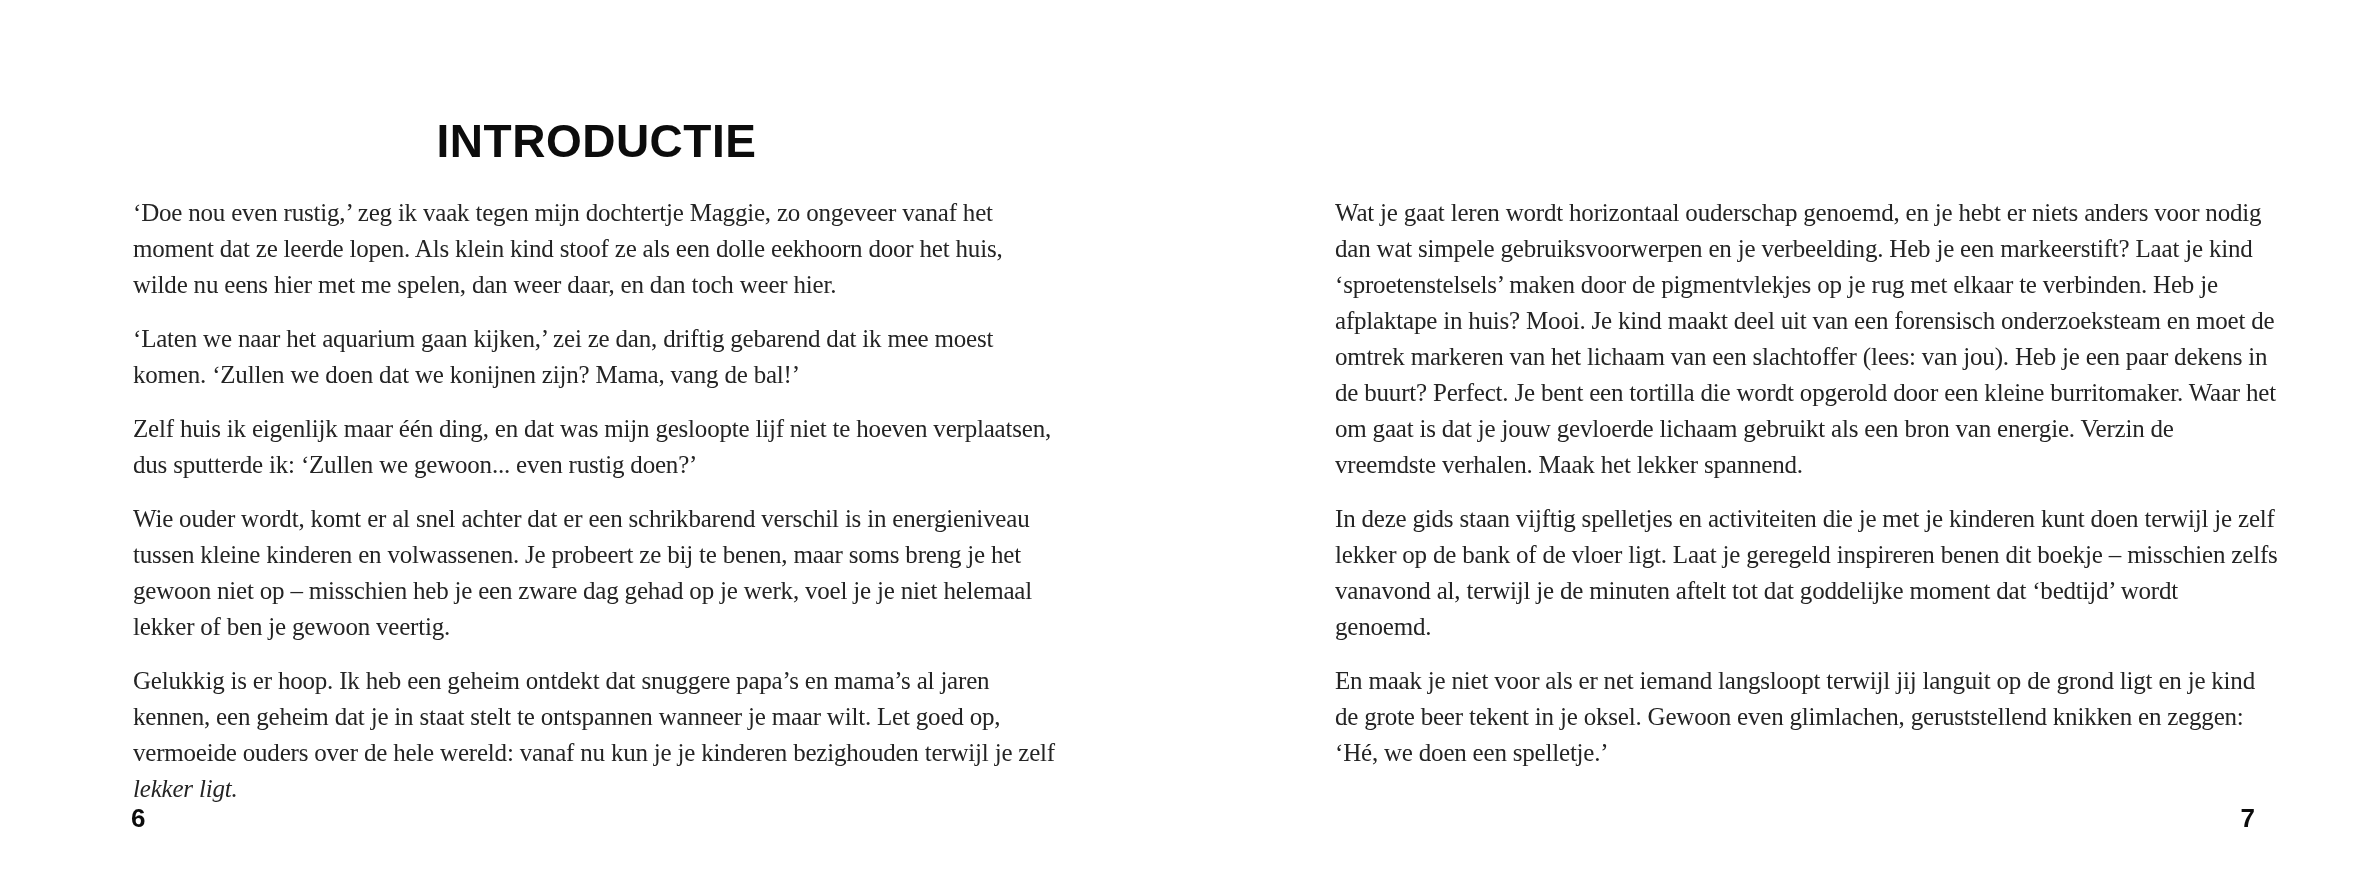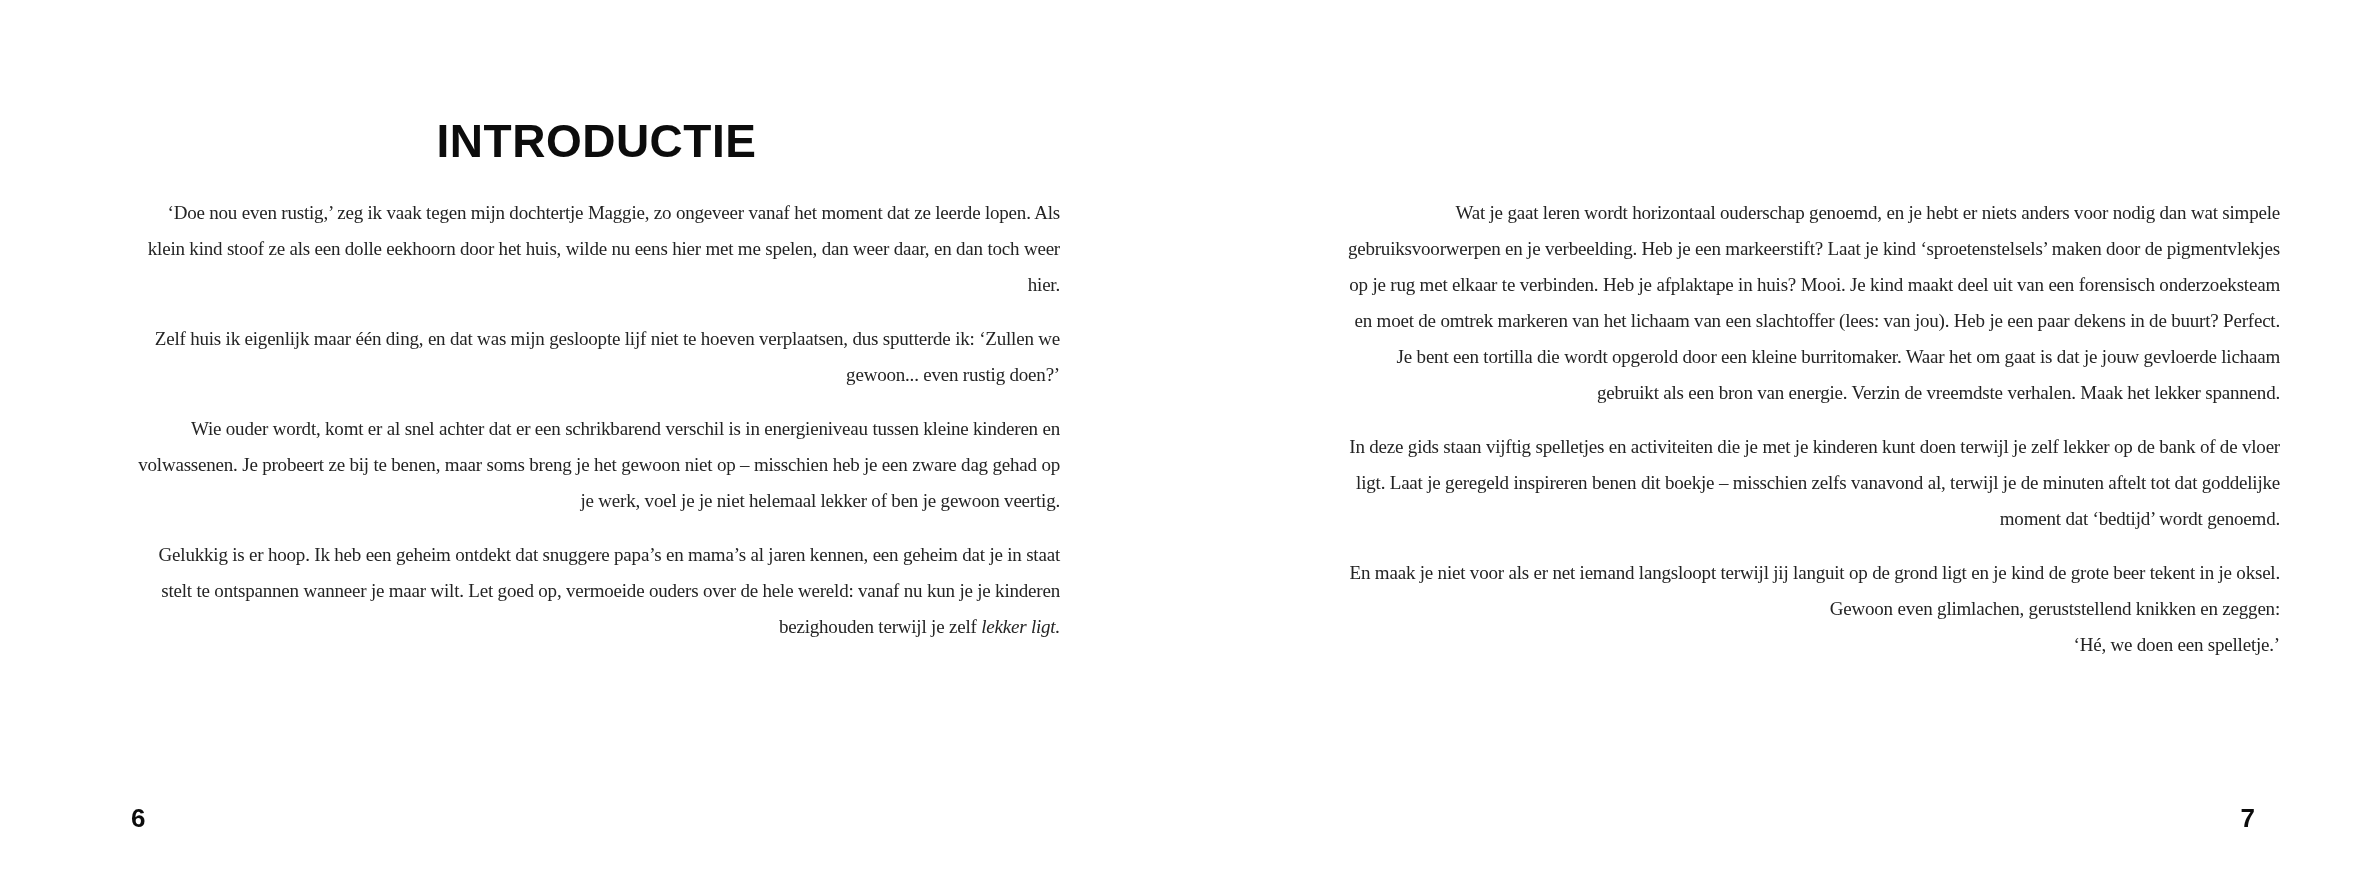--- a/index.html
+++ b/index.html
@@ -48,25 +48,25 @@
     font-weight: bold;
     font-size: 46px;
     line-height: 46px;
     letter-spacing: 0.5px;
     color: #0c0c0c;
     text-align: center;
     margin: 118px 0 31px 0;
   }
 
   .body-text p {
-    font-size: 19px;
+    font-size: 25px;
     line-height: 36px;
     letter-spacing: -0.2px;
     margin: 0 0 18px 0;
-    text-align: right;
+    text-align: left;
     color: #242424;
   }
   .body-text p:last-child { margin-bottom: 0; }
   .body-text em { font-style: italic; }
 
   .page-number {
     position: absolute;
     top: 804px;
     font-family: "Liberation Sans", sans-serif;
     font-weight: bold;
@@ -80,20 +80,21 @@
 </head>
 <body>
 
 <div class="spread">
 
   <section class="page page-left">
     <div class="content-left">
       <h1 class="chapter-title">INTRODUCTIE</h1>
       <div class="body-text">
         <p>‘Doe nou even rustig,’ zeg ik vaak tegen mijn dochtertje Maggie, zo ongeveer vanaf het moment dat ze leerde lopen. Als klein kind stoof ze als een dolle eekhoorn door het huis, wilde nu eens hier met me spelen, dan weer daar, en dan toch weer hier.</p>
+        <p>‘Laten we naar het aquarium gaan kijken,’ zei ze dan, driftig gebarend dat ik mee moest komen. ‘Zullen we doen dat we konijnen zijn? Mama, vang de bal!’</p>
         <p>Zelf huis ik eigenlijk maar één ding, en dat was mijn gesloopte lijf niet te hoeven verplaatsen, dus sputterde ik: ‘Zullen we gewoon... even rustig doen?’</p>
         <p>Wie ouder wordt, komt er al snel achter dat er een schrikbarend verschil is in energieniveau tussen kleine kinderen en volwassenen. Je probeert ze bij te benen, maar soms breng je het gewoon niet op – misschien heb je een zware dag gehad op je werk, voel je je niet helemaal lekker of ben je gewoon veertig.</p>
         <p><span>Gelukkig is er hoop. Ik heb een geheim ontdekt dat snuggere papa’s en mama’s al jaren kennen, een geheim dat je in staat stelt te ontspannen wanneer je maar wilt. Let goed op, vermoeide ouders over de hele wereld: vanaf nu kun je je kinderen bezighouden terwijl je zelf </span><em>lekker ligt.</em></p>
       </div>
     </div>
     <div class="page-number page-number-left">6</div>
   </section>
 
   <section class="page page-right">
     <div class="content-right">

